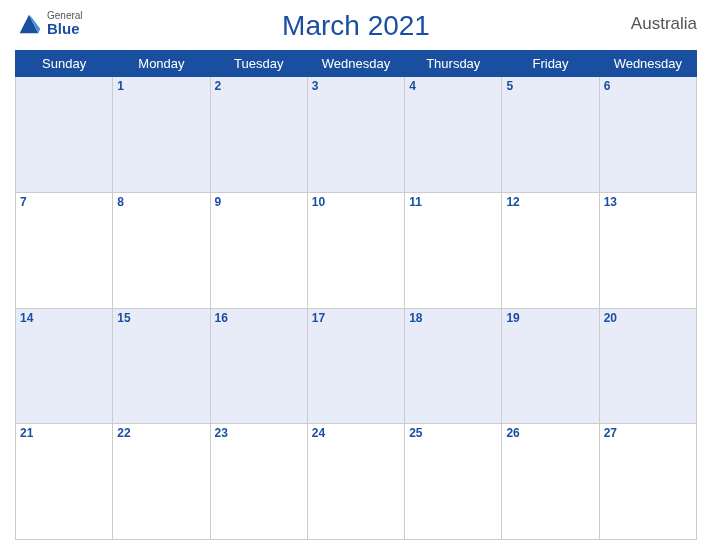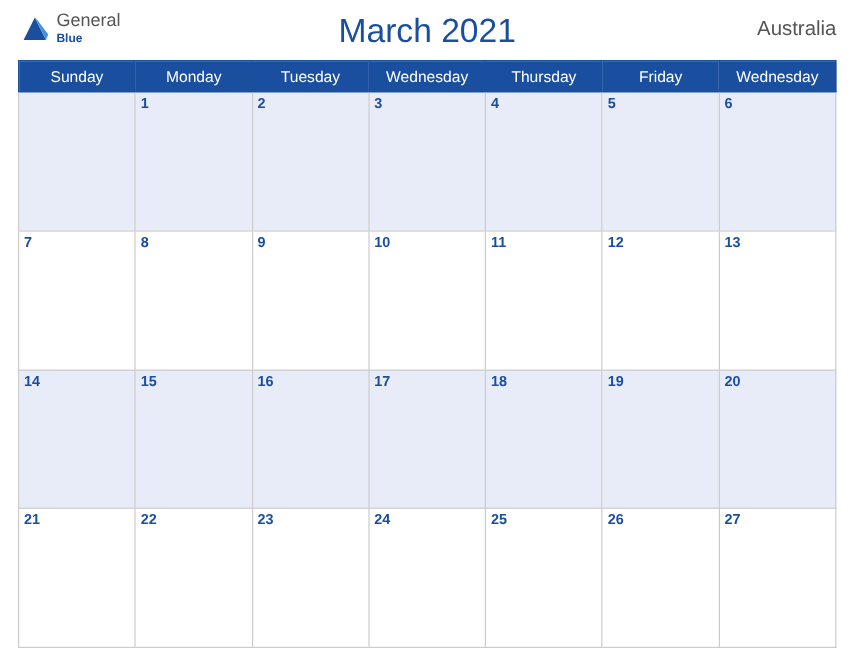--- a/index.html
+++ b/index.html
@@ -26,26 +26,26 @@
     }
     .logo {
       position: absolute;
       left: 0;
       top: 0;
       display: flex;
       align-items: center;
       gap: 4px;
     }
     .logo-text-general {
-      font-size: 15px;
+      font-size: 10px;
       color: #555;
       line-height: 1.1;
     }
     .logo-text-blue {
-      font-size: 10px;
+      font-size: 15px;
       color: #1a4fa0;
       font-weight: bold;
       line-height: 1.1;
     }
     .logo-icon {
       width: 28px;
       height: 28px;
     }
     .title {
       font-size: 28px;

